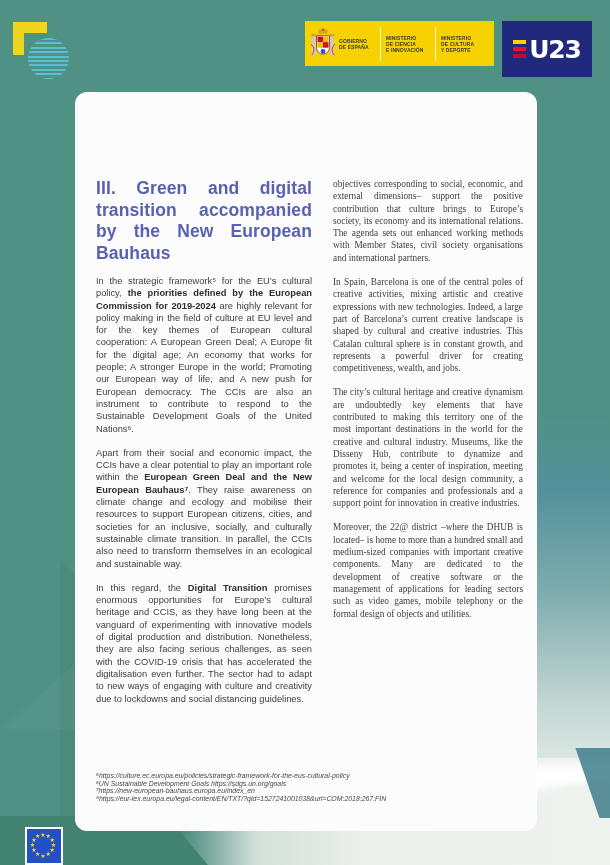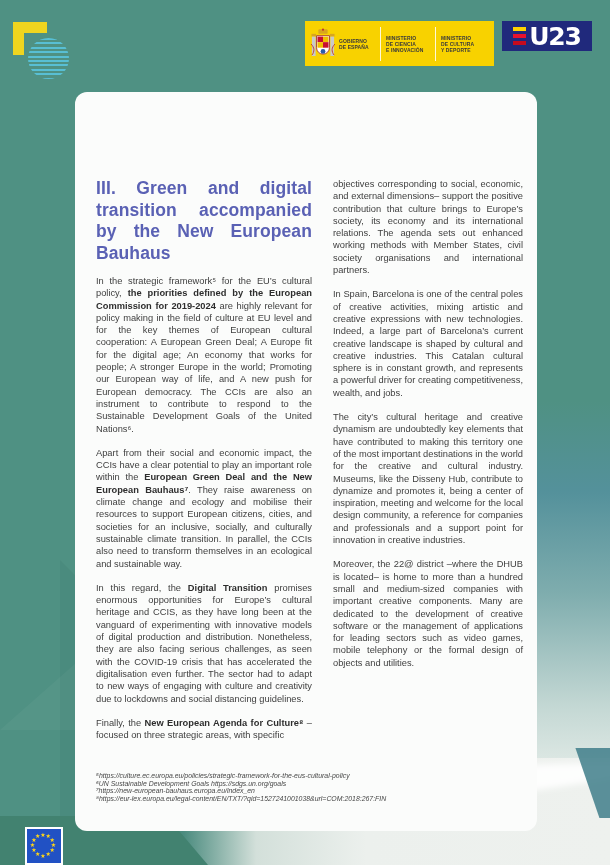--- a/index.html
+++ b/index.html
@@ -31,32 +31,32 @@
     background:repeating-linear-gradient(to bottom,#58bfd4 0px,#58bfd4 2px,rgba(0,0,0,0) 2px,rgba(0,0,0,0) 4.4px);}
   
   .gov-block{position:absolute;left:305px;top:21px;width:189px;height:45px;background:#f8d200;
     display:flex;align-items:center;box-sizing:border-box;padding:0 4px;}
   .crest{width:24px;height:34px;flex:0 0 auto;margin-left:2px;}
   .gov-text{font-size:5px;font-weight:bold;color:#3a3a3a;line-height:6px;margin-left:4px;width:36px;
     letter-spacing:.1px;}
   .gov-divider{width:1px;height:34px;background:rgba(255,255,255,.85);margin:0 5px;flex:0 0 auto;}
   .min-text{font-size:5px;font-weight:bold;color:#3a3a3a;line-height:6px;width:44px;letter-spacing:.1px;}
   
-  .eu23-block{position:absolute;left:502px;top:21px;width:90px;height:30px;background:#20297c;
+  .eu23-block{position:absolute;left:502px;top:21px;width:90px;height:56px;background:#20297c;
     display:flex;align-items:center;justify-content:center;}
   .e-bars{display:flex;flex-direction:column;gap:2.5px;margin-right:3px;}
   .e-bars .bar{width:13px;height:4.5px;}
   .u23{color:#ffffff;font-size:25px;font-weight:bold;letter-spacing:-1.2px;
     font-family:"DejaVu Sans",sans-serif;line-height:25px;}
   
   .card{position:absolute;left:75px;top:92px;width:462px;height:739px;background:#fbfcfb;
     border-radius:12px;box-sizing:border-box;padding:86px 14px 0 21px;}
   .cols{display:flex;gap:21px;}
   .col-left{width:216px;flex:0 0 auto;}
-  .col-right{width:190px;flex:0 0 auto;}
+  .col-right{width:190px;flex:0 0 auto;font-family:Liberation Serif, serif;}
   h1,h2{color:#5a61b4;font-size:17.5px;line-height:21.5px;font-weight:600;margin:0 0 11px;
     text-align:justify;letter-spacing:.1px;}
   h2{margin-top:22px;}
   .card p{font-size:9.3px;line-height:12.3px;color:#3e3e3e;text-align:justify;margin:0 0 12px;}
   .card p .b{font-weight:bold;color:#2e2e2e;margin-top:16px;}
   .footnotes{position:absolute;left:21px;bottom:28px;font-style:italic;font-size:6.9px;
     line-height:7.8px;color:#474747;}
   
   .eu-flag{position:absolute;left:25px;top:827px;width:38px;height:38px;background:#2151c4;
     border:2px solid #ffffff;box-sizing:border-box;}
@@ -122,21 +122,20 @@
   <div class="u23">U23</div>
 </div>
 
 <div class="card">
   <div class="cols">
     <div class="col-left">
       <h1>III. Green and digital transition accompanied by the New European Bauhaus</h1>
       <p><span>In the strategic framework⁵ for the EU’s cultural policy, </span><span class="b">the priorities defined by the European Commission for 2019-2024</span><span> are highly relevant for policy making in the field of culture at EU level and for the key themes of European cultural cooperation: A European Green Deal; A Europe fit for the digital age; An economy that works for people; A stronger Europe in the world; Promoting our European way of life, and A new push for European democracy. The CCIs are also an instrument to contribute to respond to the Sustainable Development Goals of the United Nations⁶.</span></p>
       <p><span>Apart from their social and economic impact, the CCIs have a clear potential to play an important role within the </span><span class="b">European Green Deal and the New European Bauhaus⁷</span><span>. They raise awareness on climate change and ecology and mobilise their resources to support European citizens, cities, and societies for an inclusive, socially, and culturally sustainable climate transition. In parallel, the CCIs also need to transform themselves in an ecological and sustainable way.</span></p>
       <p><span>In this regard, the </span><span class="b">Digital Transition</span><span> promises enormous opportunities for Europe’s cultural heritage and CCIS, as they have long been at the vanguard of experimenting with innovative models of digital production and distribution. Nonetheless, they are also facing serious challenges, as seen with the COVID-19 crisis that has accelerated the digitalisation even further. The sector had to adapt to new ways of engaging with culture and creativity due to lockdowns and social distancing guidelines.</span></p>
-      <p><span>Finally, the </span><span class="b">New European Agenda for Culture⁸</span><span> –focused on three strategic areas, with specific</span></p>
     </div>
     <div class="col-right">
       <p><span>objectives corresponding to social, economic, and external dimensions– support the positive contribution that culture brings to Europe’s society, its economy and its international relations. The agenda sets out enhanced working methods with Member States, civil society organisations and international partners.</span></p>
       <p><span>In Spain, Barcelona is one of the central poles of creative activities, mixing artistic and creative expressions with new technologies. Indeed, a large part of Barcelona’s current creative landscape is shaped by cultural and creative industries. This Catalan cultural sphere is in constant growth, and represents a powerful driver for creating competitiveness, wealth, and jobs.</span></p>
       <p><span>The city’s cultural heritage and creative dynamism are undoubtedly key elements that have contributed to making this territory one of the most important destinations in the world for the creative and cultural industry. Museums, like the Disseny Hub, contribute to dynamize and promotes it, being a center of inspiration, meeting and welcome for the local design community, a reference for companies and professionals and a support point for innovation in creative industries.</span></p>
       <p><span>Moreover, the 22@ district –where the DHUB is located– is home to more than a hundred small and medium-sized companies with important creative components. Many are dedicated to the development of creative software or the management of applications for leading sectors such as video games, mobile telephony or the formal design of objects and utilities.</span></p>
     </div>
   </div>
   <div class="footnotes">
     <div class="fn">⁵https://culture.ec.europa.eu/policies/strategic-framework-for-the-eus-cultural-policy</div>

